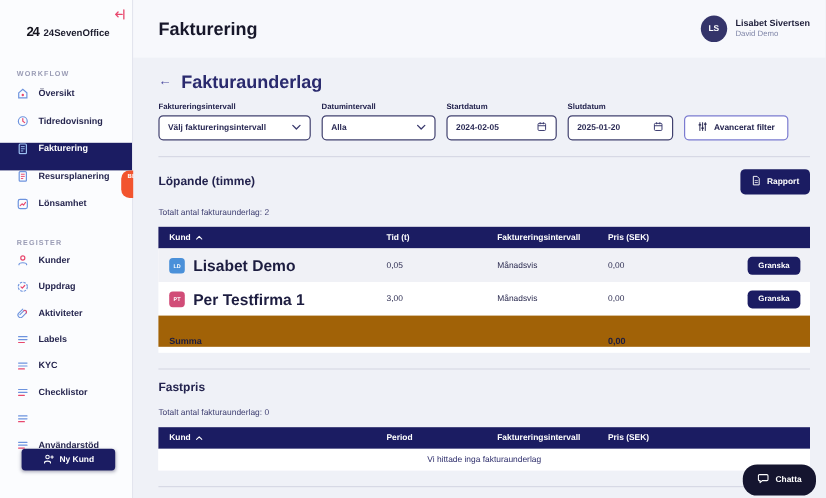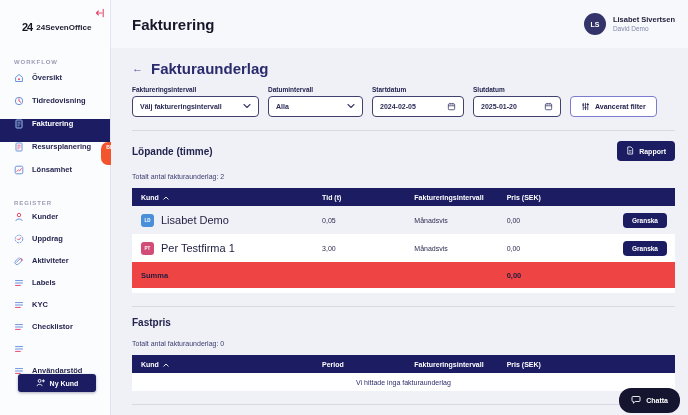--- a/index.html
+++ b/index.html
@@ -63,29 +63,29 @@
   .report-btn { background:#1b1c62; border:none; border-radius:4px; color:#fff;
                 font-family:inherit; font-size:7px; font-weight:700; padding:5px 9px;
                 display:flex; align-items:center; gap:5px; cursor:pointer; }
   .total { font-size:7px; color:#3d3d70; margin-top:12px; }
 
   .table { margin-top:8px; background:#fff; padding-bottom:5px; }
   .thead { background:#1b1c62; color:#fff; height:18px; display:flex; align-items:center;
            font-size:7px; font-weight:700; }
   .row { display:flex; align-items:center; height:28px; font-size:7px; color:#2b2b50; }
   .row.alt { background:#f0f1f6; }
-  .summa-row { display:flex; align-items:center; height:26px; background:#ef4444;
+  .summa-row { display:flex; align-items:flex-end; height:26px; background:#a16207;
                font-size:7.5px; font-weight:700; color:#1d1d40; }
   .c1 { width:35%; padding-left:9px; display:flex; align-items:center; gap:7px; }
   .c2 { width:17%; } .c3 { width:17%; } .c4 { width:12%; }
   .c5 { flex:1; display:flex; justify-content:flex-end; padding-right:8px; }
   .sort-wrap { display:flex; align-items:center; gap:4px; cursor:pointer; }
   .mini-avatar { width:13px; height:13px; border-radius:3px; color:#fff; font-size:4.5px;
                  font-weight:800; display:flex; align-items:center; justify-content:center; }
-  .kund-name { font-size:11px; font-weight:400; color:#1d1d40; }
+  .kund-name { font-size:13px; font-weight:700; color:#1d1d40; }
   .granska { background:#1b1c62; border:none; border-radius:4px; color:#fff;
              font-family:inherit; font-size:6.5px; font-weight:700; padding:4px 9px; cursor:pointer; }
   .empty-row { height:18px; display:flex; align-items:center; justify-content:center;
                font-size:7px; color:#2d2d6b; background:#fff; }
 
   .chatta { position:absolute; right:8px; bottom:2px; background:#15152f; border:none;
             border-radius:12px; color:#fff; font-family:inherit; font-size:7px; font-weight:700;
             padding:7px 12px; display:flex; align-items:center; gap:5px; cursor:pointer; z-index:5; }
 </style>
 </head>

